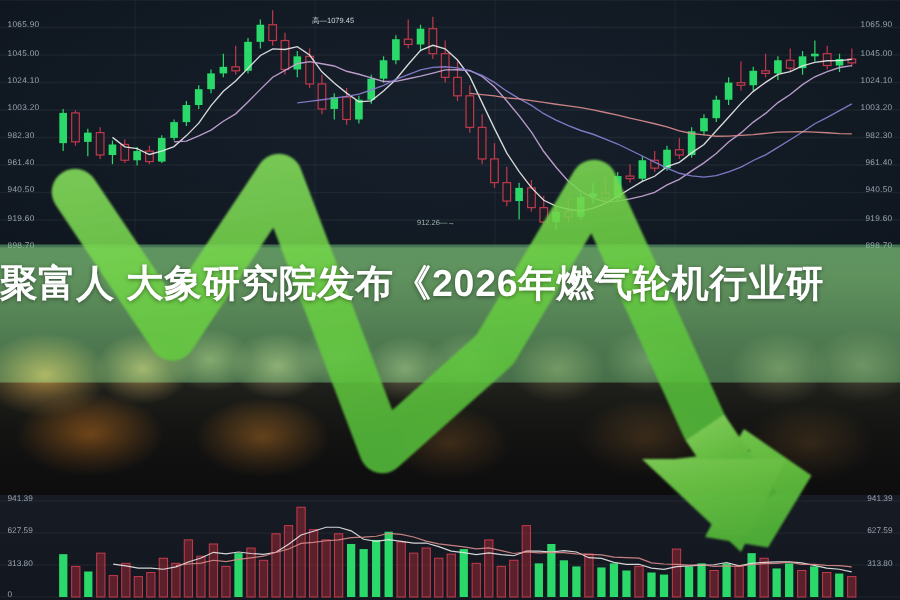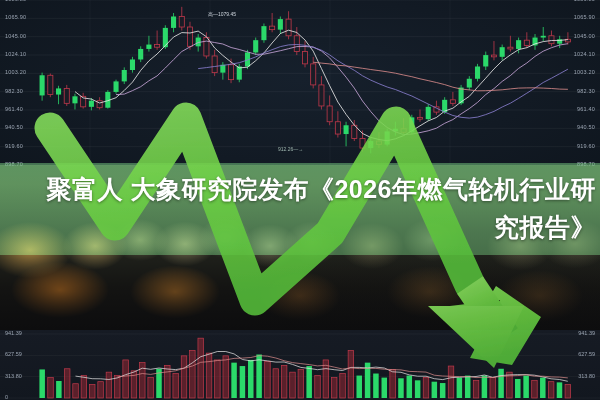--- a/index.html
+++ b/index.html
@@ -57,22 +57,22 @@
 
   
   .green-band{position:absolute;left:0;top:163px;width:600px;height:92px;
     background:linear-gradient(180deg,rgba(120,205,130,.50),rgba(110,198,124,.44));}
 
   
   #arrow-layer{position:absolute;left:0;top:0;width:600px;height:400px;}
 
   
   #title{
-    position:absolute;left:12px;top:170px;width:584px;
-    text-align:right;color:#ffffff;
+    position:absolute;left:0;top:170px;width:584px;
+    text-align:left;color:#ffffff;
     font-size:25px;line-height:38px;font-weight:700;
     text-shadow:0 1px 3px rgba(0,0,0,.45);
     letter-spacing:.5px;
   }
   #title .l1{display:block;}
   #title .l2{display:block;}
 </style>
 </head>
 <body>
 
@@ -375,16 +375,15 @@
                L 396 122
                L 470 285" fill="none" stroke="url(#agrad)" stroke-width="31" stroke-linecap="round" stroke-linejoin="round"></path>
       <polygon points="500,300 433,308 468,333 496,286 541,317 512,365 470,358" fill="url(#agrad)"></polygon>
       <path d="M 470 285 L 505 337" fill="none" stroke="url(#agrad)" stroke-width="31" stroke-linecap="butt"></path>
       <polygon points="428,306 524,306 494,368" fill="url(#agrad)"></polygon>
     </g>
   </svg>
 
   <div id="title">
     <span class="l1">聚富人 大象研究院发布《2026年燃气轮机行业研</span>
-    <span class="l2">究报告》</span>
   </div>
 
 </div>
 
 </body></html>

